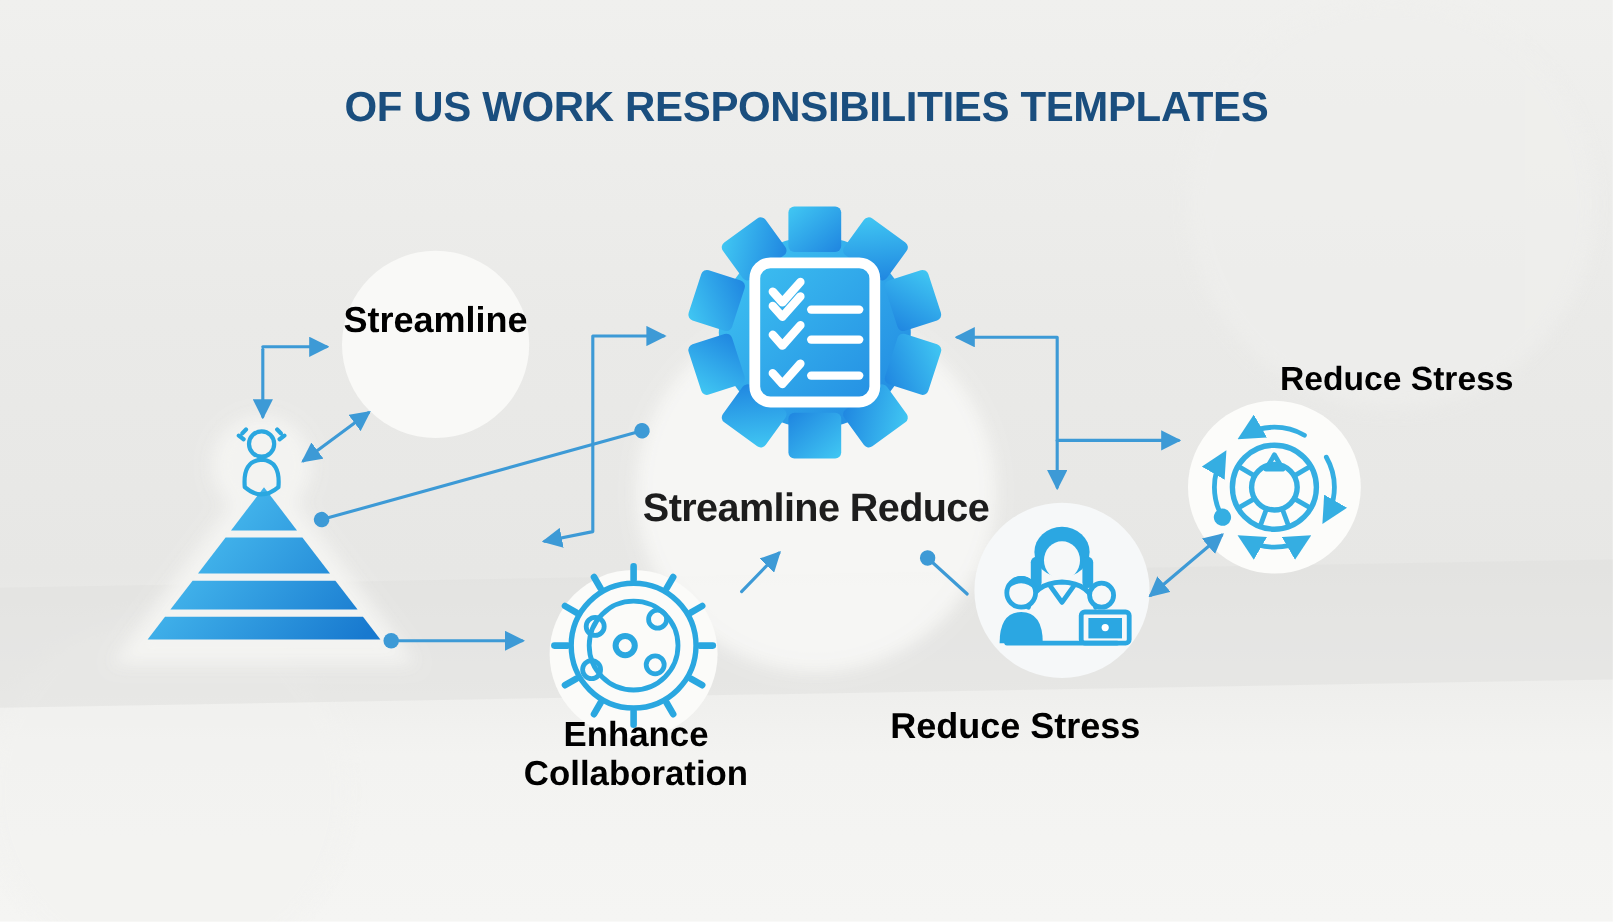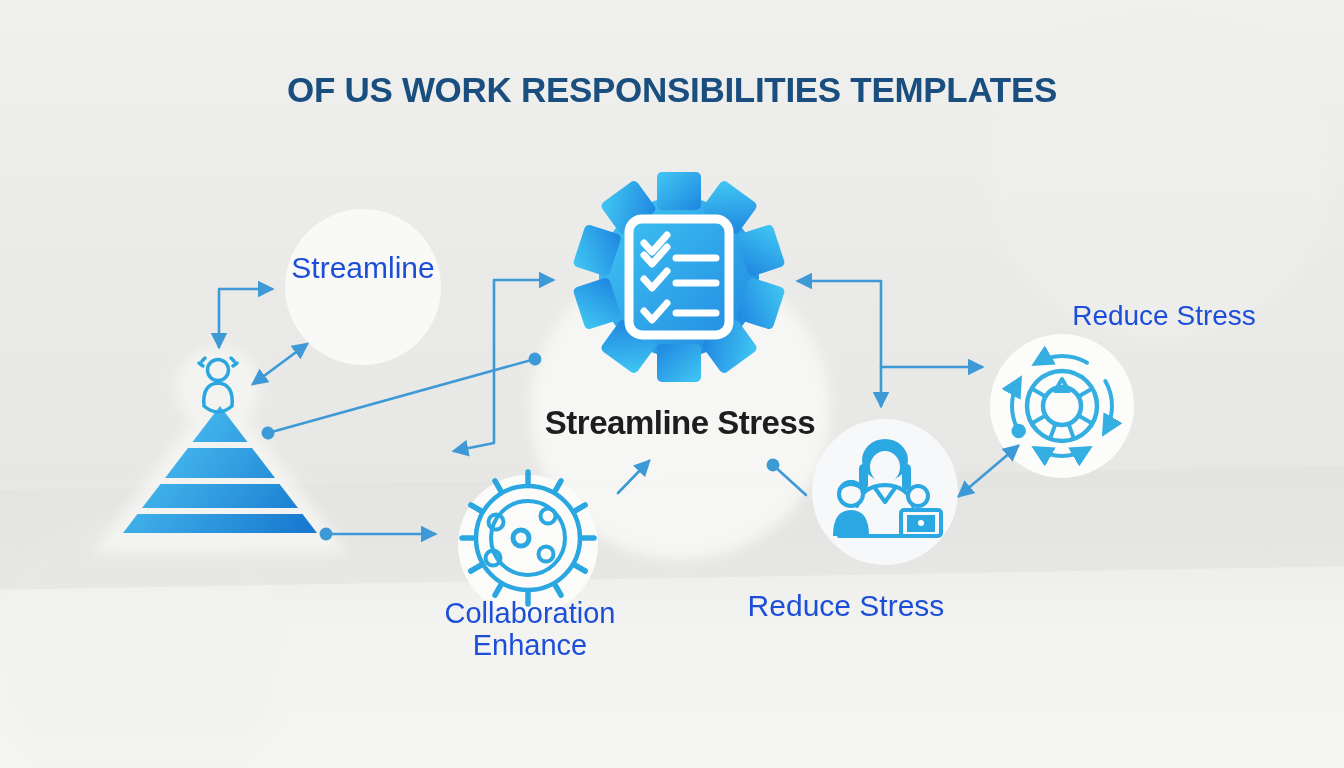--- a/index.html
+++ b/index.html
@@ -3,21 +3,21 @@
 <meta charset="utf-8">
 <style>
   html,body{margin:0;padding:0;}
   body{
     width:1344px;height:768px;overflow:hidden;position:relative;
     background:linear-gradient(180deg,#f0f0ee 0%,#eaeae8 35%,#e7e7e5 62%,#f3f3f1 82%,#f5f5f3 100%);
     font-family:"Liberation Sans", sans-serif;
   }
   .stage{position:absolute;inset:0;width:1344px;height:768px;}
   svg.canvas{position:absolute;left:0;top:0;}
-  .label{position:absolute;font-weight:400;color:#1d4ed8;text-align:center;line-height:1.12;}
+  .label{position:absolute;font-weight:700;color:#000000;text-align:center;line-height:1.12;}
   .title{
     position:absolute;left:0;top:70px;width:1344px;text-align:center;
     font-size:35px;font-weight:800;color:#1a4e7e;letter-spacing:-0.3px;
   }
   .bubble-label{left:285px;top:251px;width:156px;font-size:30px;}
   .center-label{left:512px;top:405px;width:336px;font-size:33px;font-weight:800;color:#1d1d1d;letter-spacing:-0.5px;}
   .enhance-label{left:418px;top:597px;width:224px;font-size:29px;}
   .reduce-bottom-label{left:738px;top:589px;width:216px;font-size:30px;}
   .reduce-right-label{left:1056px;top:300px;width:216px;font-size:28px;}
 </style>
@@ -187,23 +187,23 @@
       <path d="M959,496 L1018,446" marker-start="url(#mArrow)" marker-end="url(#mArrow)"></path>
     </g>
   </svg>
 
   <div class="title">OF US WORK RESPONSIBILITIES TEMPLATES</div>
 
   <div class="label bubble-label">
     <div>Streamline</div>
   </div>
 
-  <div class="label center-label">Streamline Stress</div>
+  <div class="label center-label">Streamline Reduce</div>
 
   <div class="label enhance-label">
+    <div>Enhance</div>
     <div>Collaboration</div>
-    <div>Enhance</div>
   </div>
 
   <div class="label reduce-bottom-label">Reduce Stress</div>
 
   <div class="label reduce-right-label">Reduce Stress</div>
 </div>
 
 </body></html>

